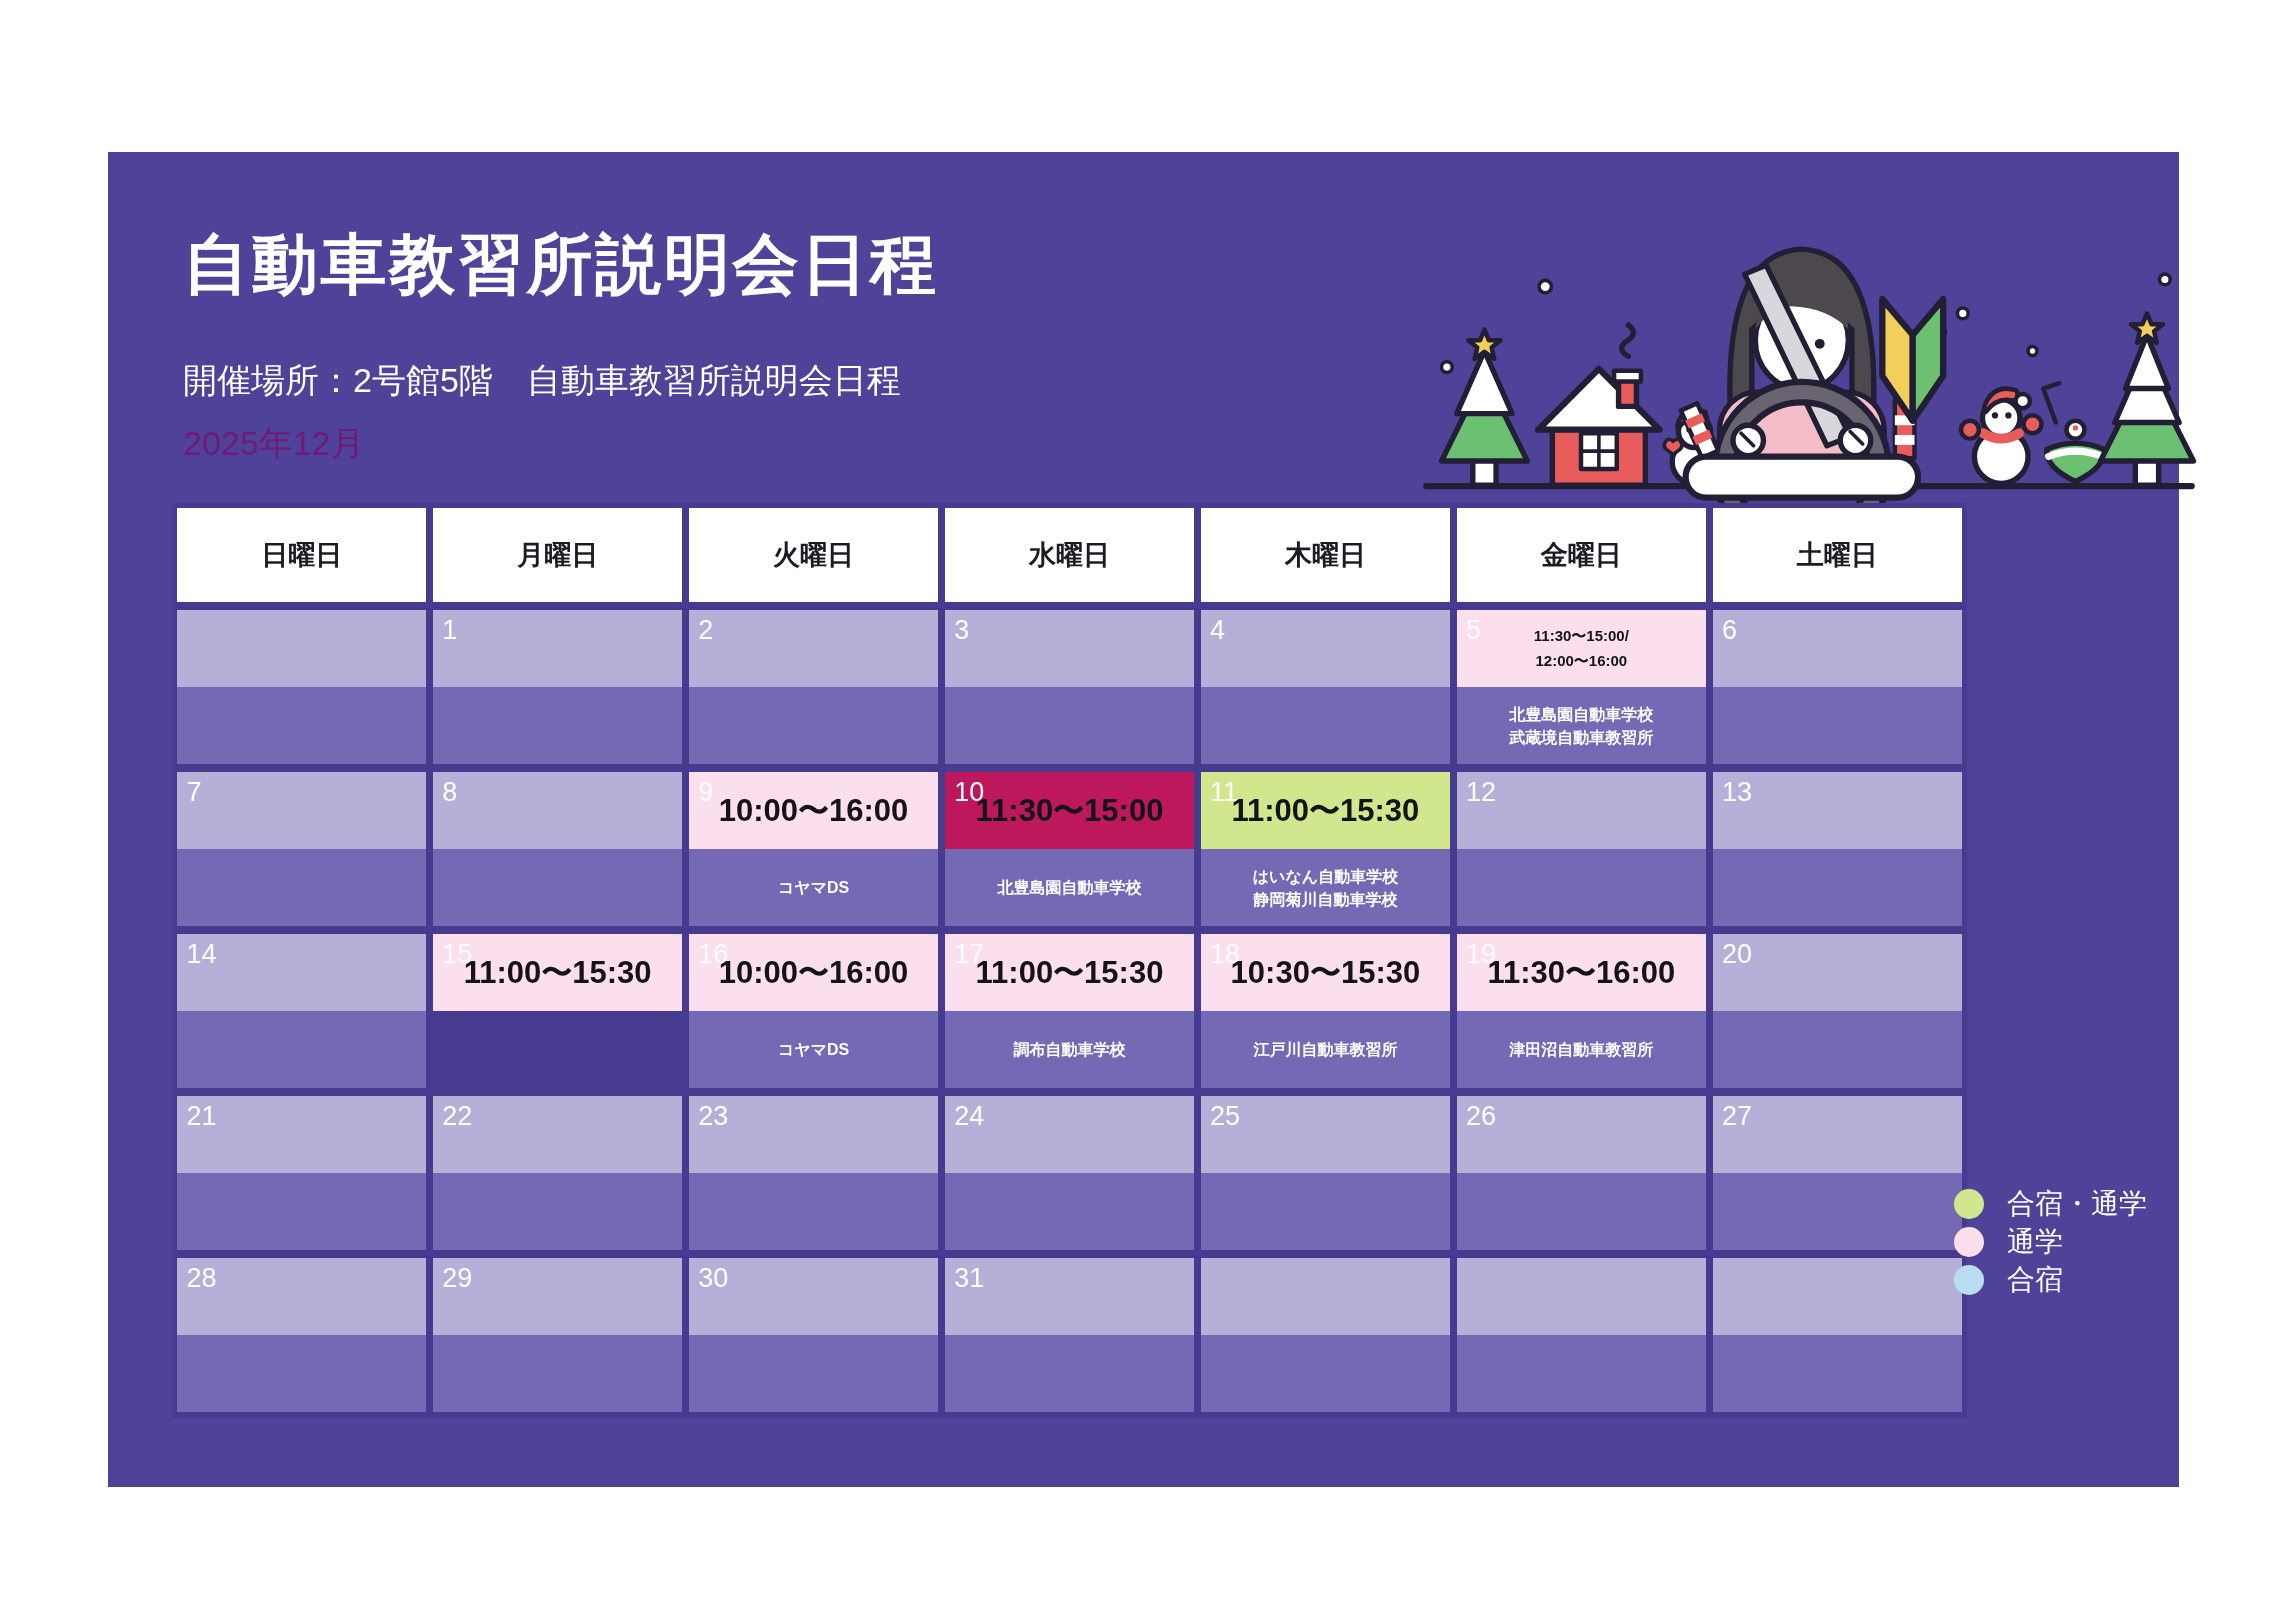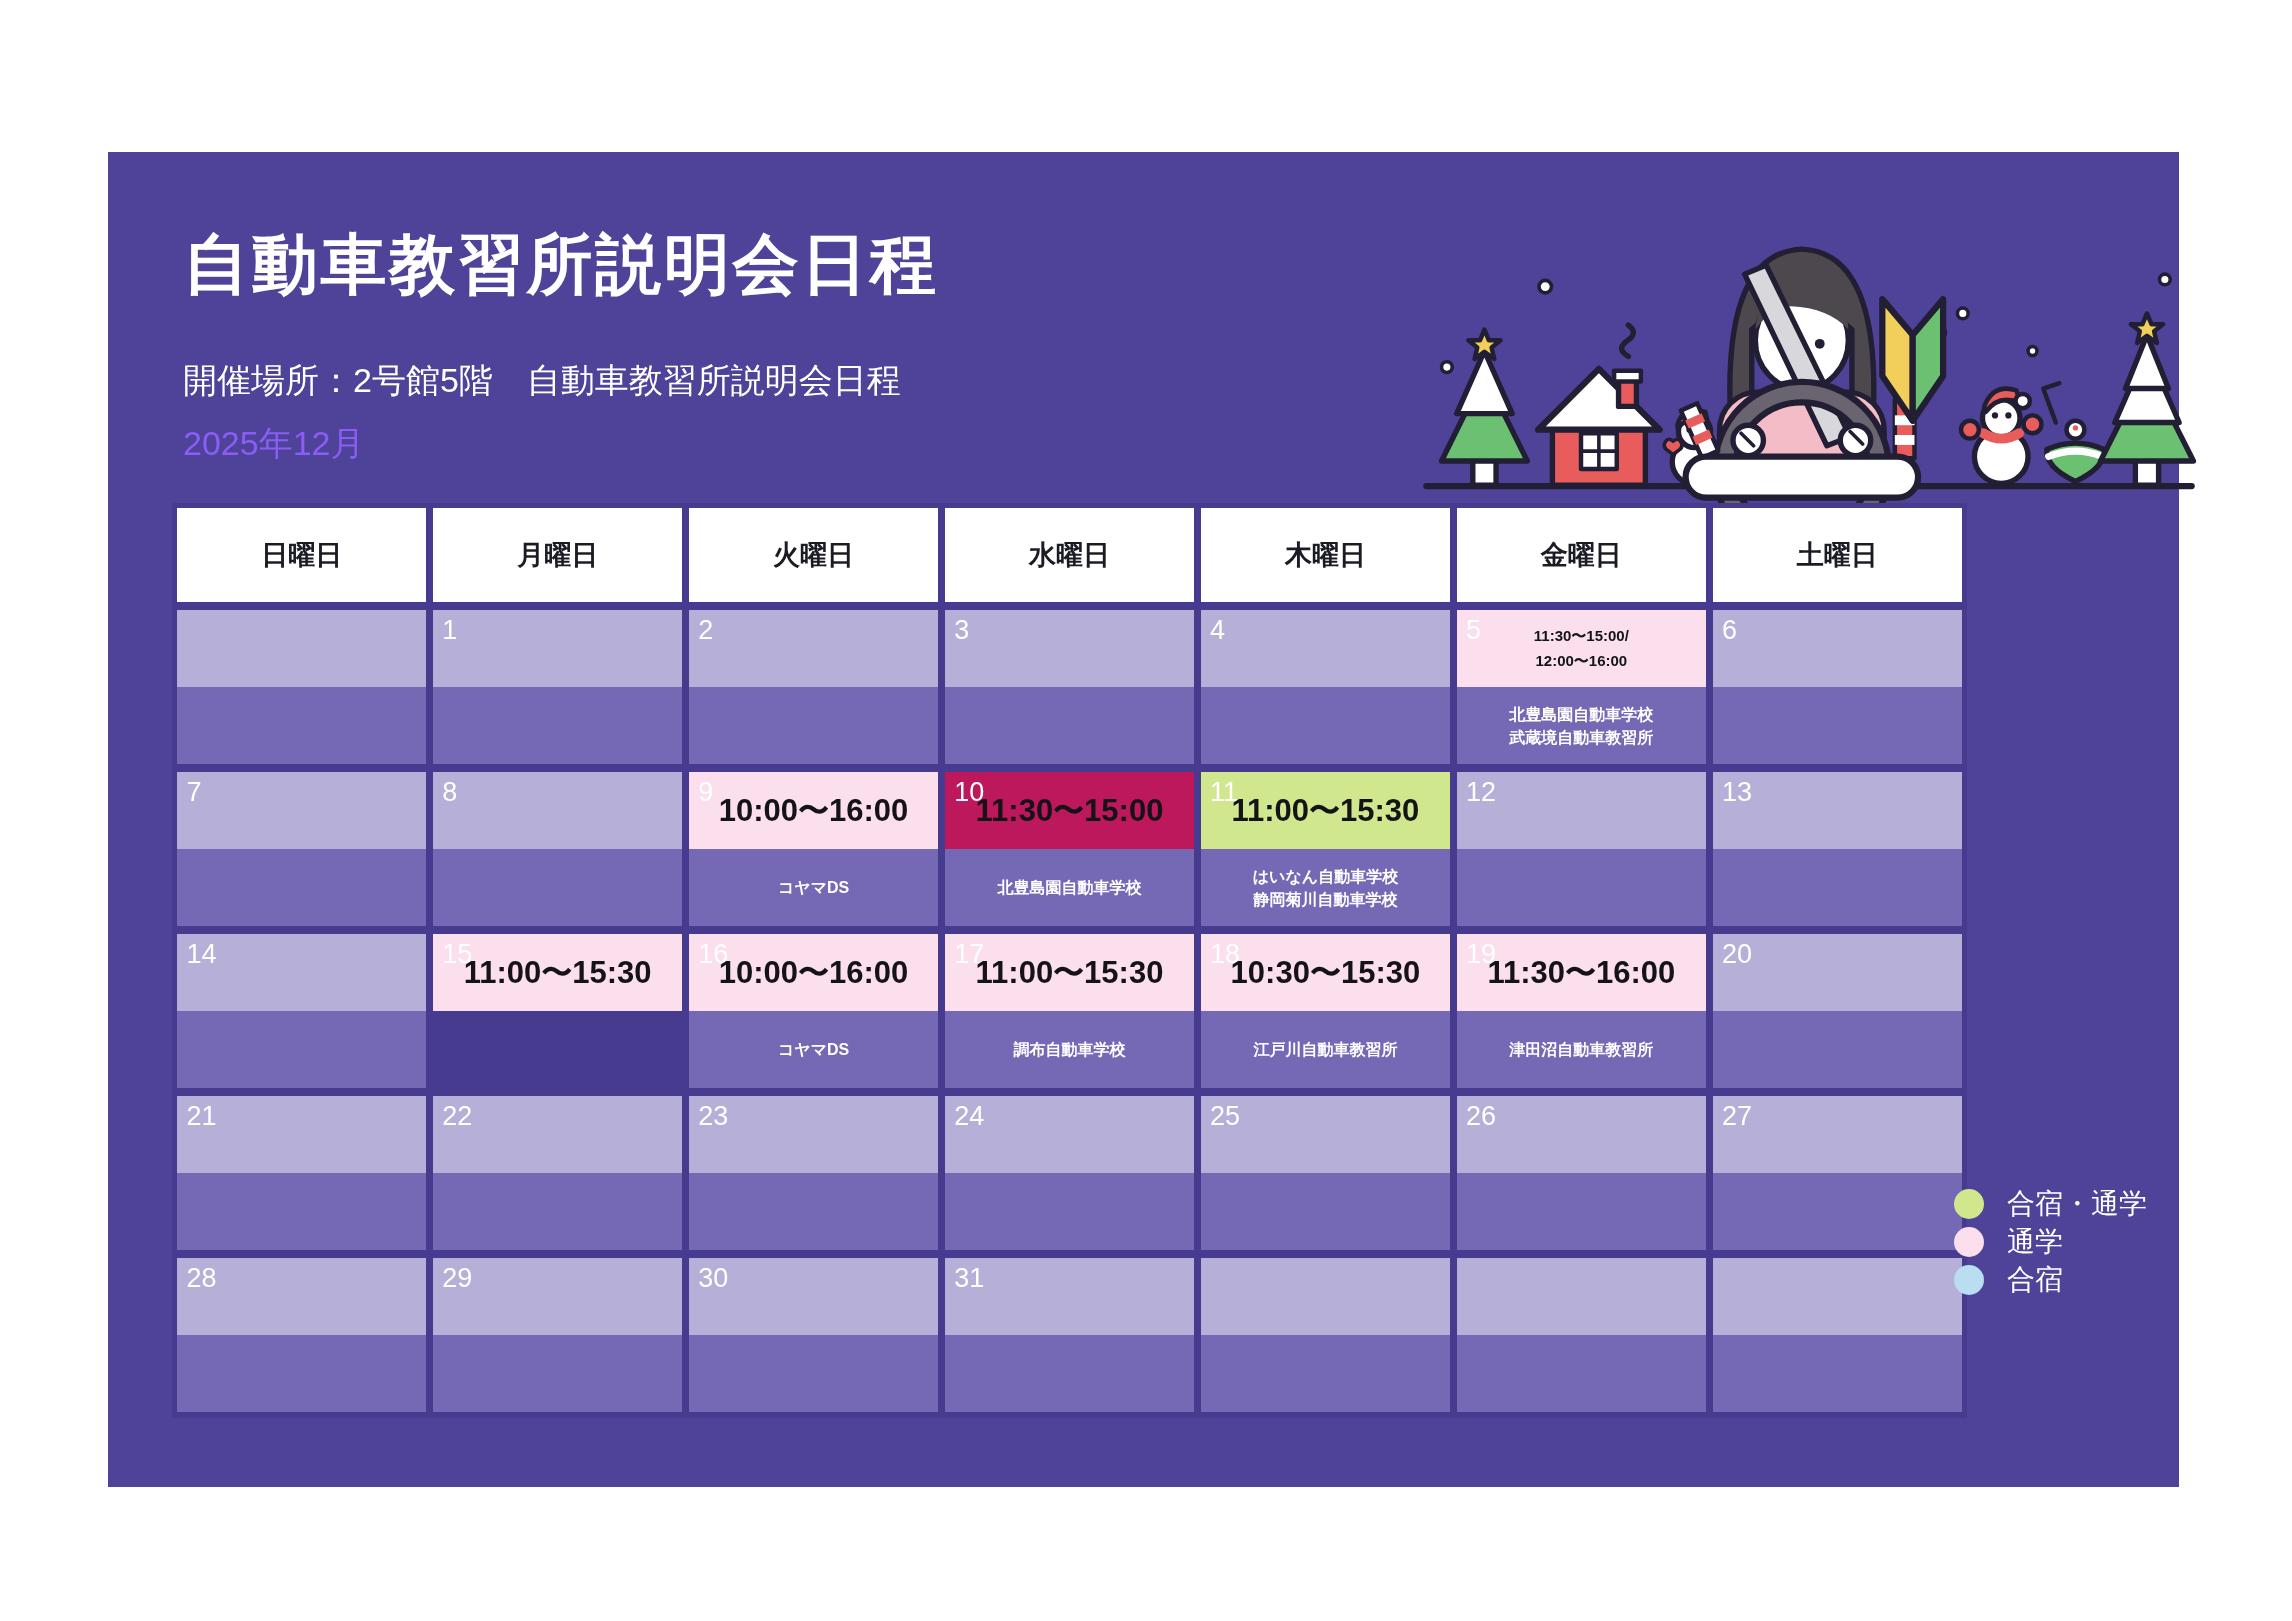--- a/index.html
+++ b/index.html
@@ -3,21 +3,21 @@
 <meta charset="utf-8">
 <style>
   html,body{margin:0;padding:0}
   body{
     width:2293px;height:1621px;background:#ffffff;position:relative;overflow:hidden;
     font-family:"Liberation Sans","DejaVu Sans",sans-serif;
   }
   .panel{position:absolute;left:108px;top:152px;width:2071px;height:1335px;background:#4e4399;}
   .title{position:absolute;left:183px;top:220px;font-size:66px;font-weight:bold;color:#ffffff;letter-spacing:2.7px;}
   .sub1{position:absolute;left:183px;top:358px;font-size:34px;color:#ffffff;}
-  .sub2{position:absolute;left:183px;top:421px;font-size:34px;color:#8b5cf6;}
+  .sub2{position:absolute;left:183px;top:421px;font-size:34px;color:#701a75;}
   .illu{position:absolute;left:1415px;top:199px;width:788px;height:304px;}
   .illu svg{width:100%;height:100%;display:block}
 
   .cal{
     position:absolute;left:172px;top:503px;width:1795px;box-sizing:border-box;
     background:#463b8e;padding:5.4px;
     display:grid;grid-template-columns:repeat(7,1fr);gap:8px 7.2px;
   }
   .hcell{background:#ffffff;height:94px;display:flex;align-items:center;justify-content:center;
     font-size:27px;font-weight:bold;color:#1b1b24;}

